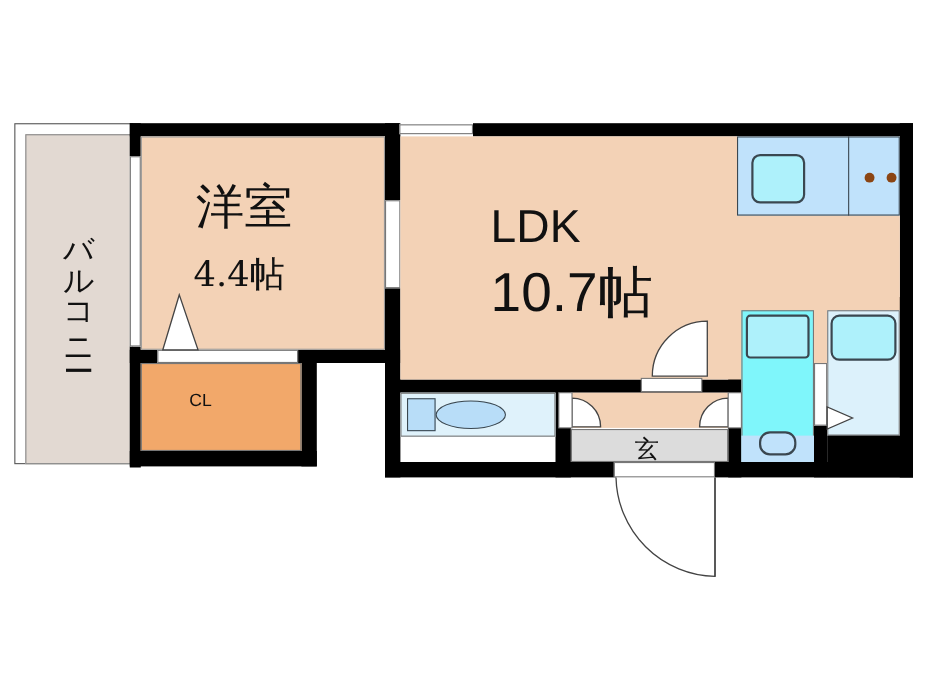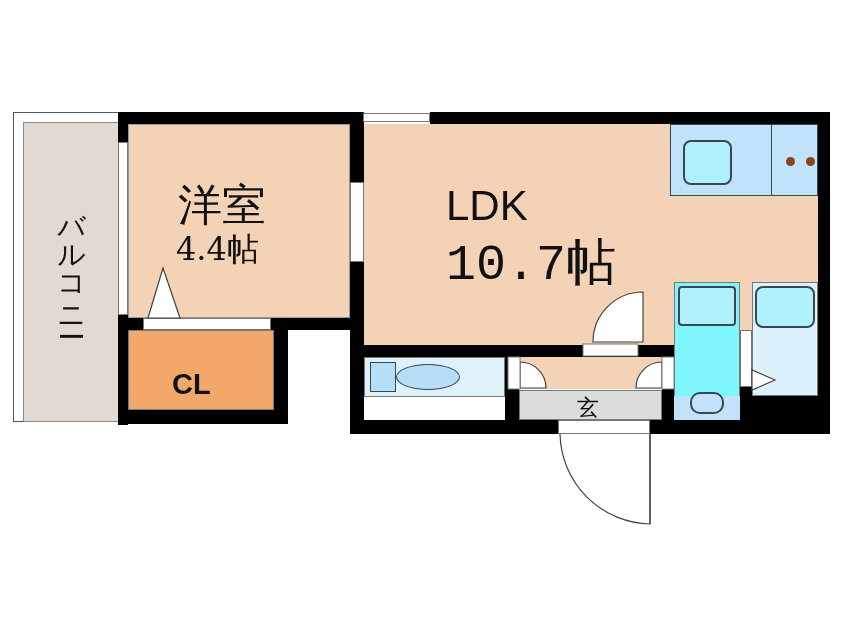--- a/index.html
+++ b/index.html
@@ -29,34 +29,34 @@
 <div class="wall" style="left:118px;top:410px;width:170px;height:14px;"></div>
 <div class="wall" style="left:274px;top:318px;width:14px;height:106px;"></div>
 <div class="wall" style="left:350px;top:420px;width:480px;height:14px;"></div>
 <div class="wall" style="left:350px;top:345px;width:320px;height:12px;"></div>
 <div class="wall" style="left:662px;top:270px;width:168px;height:12px;"></div>
 <div class="wall" style="left:662px;top:270px;width:12px;height:164px;"></div>
 <div class="wall" style="left:740px;top:270px;width:12px;height:164px;"></div>
 <div class="wall" style="left:505px;top:355px;width:14px;height:79px;"></div>
 
 <div class="abs" style="left:128px;top:124px;width:222px;height:194px;background:#f3d2b6;border:1px solid #999;"></div>
-<div class="label serif" style="left:178px;top:166px;font-size:44px;line-height:46px;margin-top:16px;">洋室</div>
+<div class="label serif" style="left:178px;top:166px;font-size:44px;line-height:46px;">洋室</div>
 <div class="label serif" style="left:176px;top:226px;font-size:32px;line-height:46px;">4.4帖</div>
 
 <div class="abs" style="left:118px;top:142px;width:10px;height:173px;background:#fff;border:1px solid #777;"></div>
 <div class="abs" style="left:350px;top:182px;width:14px;height:80px;background:#fff;border:1px solid #777;"></div>
 
 <div class="abs" style="left:143px;top:318px;width:128px;height:12px;background:#fff;border:1px solid #777;"></div>
 <div class="abs" style="left:128px;top:330px;width:146px;height:80px;background:#f2a86a;border:1px solid #777;"></div>
-<div class="label sans" style="left:172px;top:368px;font-size:29px;font-weight:bold;">CL</div>
+<div class="label sans" style="left:172px;top:356px;font-size:16px;">CL</div>
 
 <div class="abs" style="left:364px;top:124px;width:454px;height:221px;background:#f3d2b6;"></div>
 <div class="abs" style="left:363px;top:113px;width:67px;height:9px;background:#fff;border:1px solid #777;"></div>
 <div class="label sans" style="left:446px;top:180px;font-size:42px;line-height:52px;">LDK</div>
-<div class="label sans" style="left:446px;top:240px;font-size:50px;line-height:52px;font-family:Liberation Mono, monospace;">10.7帖</div>
+<div class="label sans" style="left:446px;top:240px;font-size:50px;line-height:52px;">10.7帖</div>
 
 <div class="abs" style="left:670px;top:124px;width:148px;height:72px;background:#c0e2fb;border:1px solid #3a4750;"></div>
 <div class="abs" style="left:683px;top:140px;width:49px;height:45px;background:#aef1fb;border:2px solid #3a4750;border-radius:8px;"></div>
 <div class="abs" style="left:771px;top:124px;width:1px;height:72px;background:#3a4750;"></div>
 <div class="abs" style="left:786px;top:157px;width:9px;height:9px;background:#8b4513;border-radius:50%;"></div>
 <div class="abs" style="left:806px;top:157px;width:9px;height:9px;background:#8b4513;border-radius:50%;"></div>
 
 <div class="abs" style="left:364px;top:357px;width:141px;height:40px;background:#dff2fb;border:1px solid #777;"></div>
 <div class="abs" style="left:370px;top:362px;width:26px;height:30px;background:#b8ddf8;border:1px solid #3a4750;"></div>
 <div class="abs" style="left:396px;top:364px;width:64px;height:26px;background:#b8ddf8;border:1px solid #3a4750;border-radius:50%;"></div>

